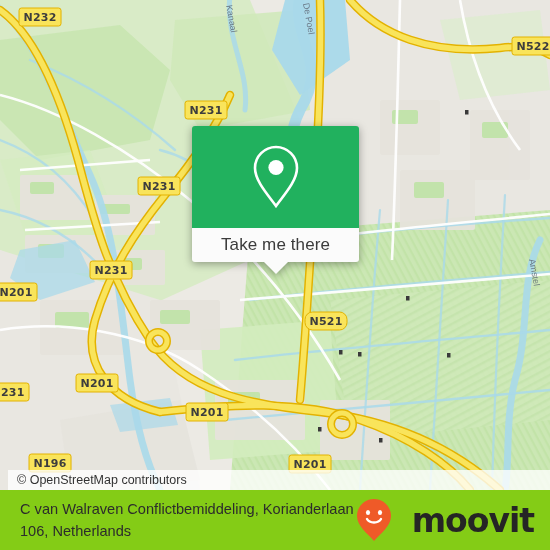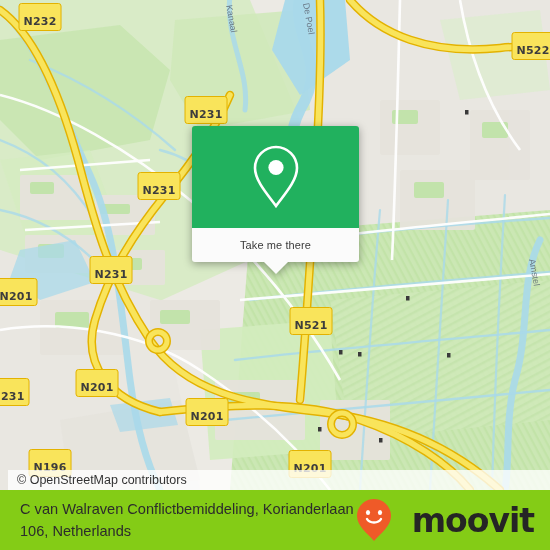--- a/index.html
+++ b/index.html
@@ -40,21 +40,21 @@
   .shield {
     position: absolute;
     background: #f9e45b;
     border: 1.6px solid #e3b200;
     border-radius: 3px;
     color: #3d3d3d;
     font-size: 11px;
     font-weight: bold;
     font-family: "DejaVu Sans", sans-serif;
     letter-spacing: 0.2px;
-    padding: 12px 4px 2px 4px;
+    padding: 3px 4px 2px 4px;
     line-height: 12px;
     white-space: nowrap;
     transform: translate(-50%, -50%);
     box-sizing: border-box;
   }
 
   
   .water-label {
     position: absolute;
     color: #5d6775;
@@ -85,21 +85,21 @@
     height: 34px;
     background: #fbfbfb;
     border-radius: 0 0 3px 3px;
     display: flex;
     align-items: center;
     justify-content: center;
     position: relative;
   }
   #card-cta-label {
     color: #3b3b3b;
-    font-size: 11px;
+    font-size: 17px;
     font-family: "Liberation Sans", sans-serif;
     letter-spacing: 0.1px;
   }
   #card-pointer {
     position: absolute;
     left: 50%;
     top: 34px;
     width: 0; height: 0;
     margin-left: -12px;
     border-left: 12px solid transparent;
@@ -290,21 +290,21 @@
         <rect x="465" y="110" width="3.5" height="4.5"></rect>
       </g>
     </svg>
 
     <div class="shield" style="left:40px;  top:17px;">N232</div>
     <div class="shield" style="left:533px; top:46px;">N522</div>
     <div class="shield" style="left:206px; top:110px;">N231</div>
     <div class="shield" style="left:159px; top:186px;">N231</div>
     <div class="shield" style="left:111px; top:270px;">N231</div>
     <div class="shield" style="left:16px;  top:292px;">N201</div>
-    <div class="shield" style="left:311px; top:321px;">N521</div>
+    <div class="shield" style="left:326px; top:321px;border-radius:8px;">N521</div>
     <div class="shield" style="left:8px;   top:392px;">N231</div>
     <div class="shield" style="left:97px;  top:383px;">N201</div>
     <div class="shield" style="left:207px; top:412px;">N201</div>
     <div class="shield" style="left:50px;  top:463px;">N196</div>
     <div class="shield" style="left:310px; top:464px;">N201</div>
 
     <div class="water-label" style="left:234px; top:4px;  transform: rotate(80deg);">Kanaal</div>
     <div class="water-label" style="left:311px; top:2px;  transform: rotate(80deg);">De Poel</div>
     <div class="water-label" style="left:537px; top:258px; transform: rotate(80deg);">Amstel</div>
 

